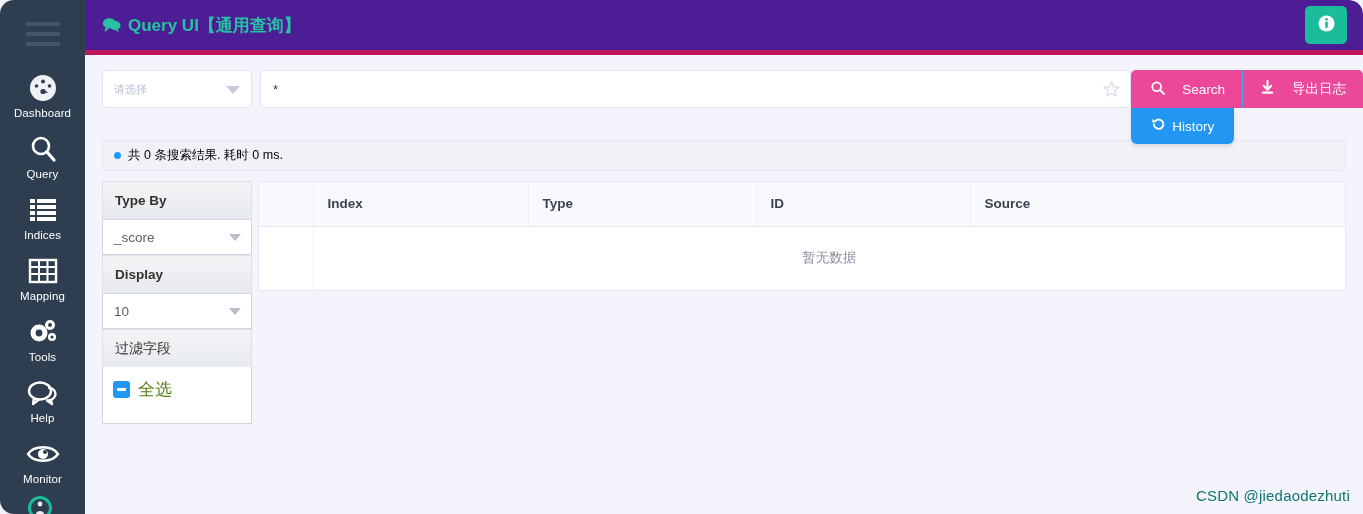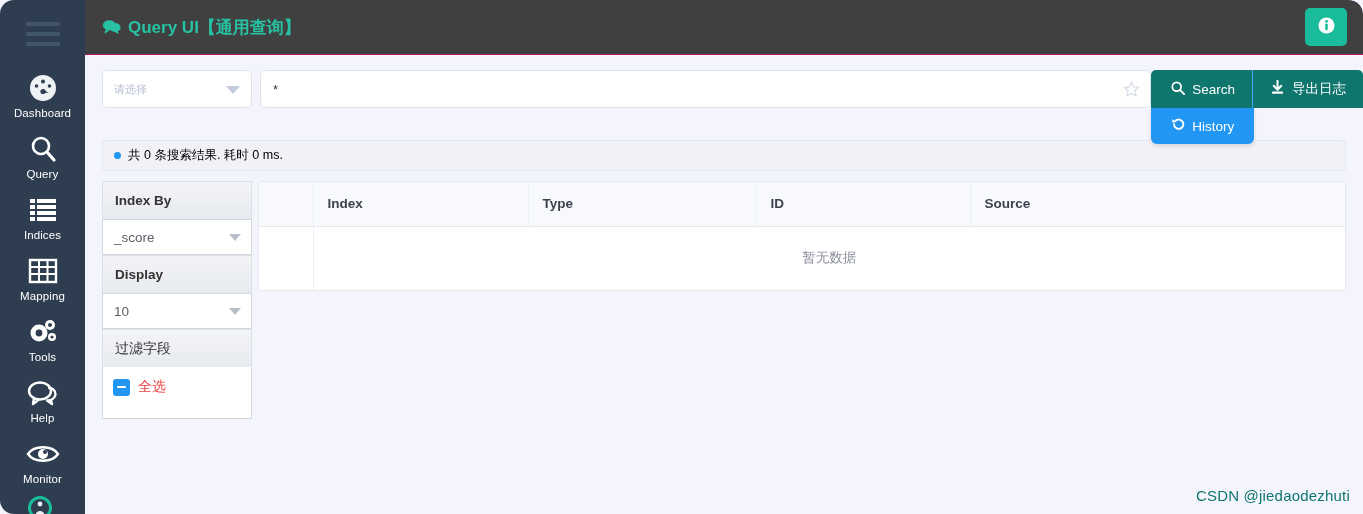--- a/index.html
+++ b/index.html
@@ -41,22 +41,22 @@
 
   
   .main {
     position: absolute; left: 85px; top: 0;
     width: 1278px; height: 514px;
     background: #f4f4fd;
     border-radius: 0 14px 14px 0;
     overflow: hidden;
   }
   .page-header {
-    height: 55px; background: #404040;
-    border-bottom: 1px solid #be185d;
+    height: 55px; background: #4c1d95;
+    border-bottom: 5px solid #be185d;
     display:flex; align-items:center; justify-content: space-between;
     padding: 0 16px 0 17px;
     border-radius: 0 14px 0 0;
   }
   .page-title {
     display:flex; align-items:center; gap:7px;
     color:#27c2a3; font-size: 17px; font-weight: bold;
   }
   .title-icon svg { display:block; }
   .info-btn {
@@ -89,22 +89,22 @@
     border:1px solid #dfe4f3; border-radius:5px;
     padding: 0 40px 0 12px; font-size: 13px; color:#3a3a3a;
     font-family:"Liberation Sans", sans-serif; outline:none;
   }
   .star-btn {
     position:absolute; right: 10px; top: 10px;
     cursor:pointer; line-height:0;
   }
   .btn-group { display:flex; position:relative; }
   .btn-blue {
-    background:#0f766e; color:#fff; border:none; cursor:pointer;
-    height:38px; font-size:13.5px; display:flex; align-items:center; gap:7px;
+    background:#ec4899; color:#fff; border:none; cursor:pointer;
+    height:38px; font-size:13.5px; display:flex; align-items:center; gap:17px;
     padding: 0 17px; font-family:"Liberation Sans", sans-serif;
   }
   .btn-search { border-radius: 5px 0 0 0; padding-left: 20px; }
   .btn-export { border-radius: 0 5px 0 0; border-left:1px solid #46a7f5;text-align:right; }
   .btn-history {
     position:absolute; left: 0; top: 38px;
     background:#2196f3; color:#fff; border:none; cursor:pointer;
     height:36px; font-size:13.5px; display:flex; align-items:center; gap:6px;
     padding: 0 20px; border-radius: 0 0 6px 6px;
     font-family:"Liberation Sans", sans-serif;
@@ -145,21 +145,21 @@
   .panel-body {
     background:#fff; border:1px solid #d2d7de; border-top:none;
     padding: 11px 10px 22px 10px; min-height: 52px;
   }
   .check-row { display:flex; align-items:center; gap:8px; cursor:pointer; }
   .cbox {
     width:17px;height:17px;background:#2196f3;border-radius:3px;
     display:flex;align-items:center;justify-content:center;
   }
   .cbox i { display:block; width:9px;height:2.5px;background:#fff;border-radius:1px; }
-  .check-label { font-size:14px; color:#ef4444; }
+  .check-label { font-size:17px; color:#4d7c0f; }
 
   
   .table-wrap {
     flex:1; background:#fff;
     border:1px solid #e6e9f0; border-radius:2px;
     margin-left: 3px; align-self:flex-start;
   }
   table { width:100%; border-collapse: collapse; }
   thead th {
     background:#f7f9fc; height:44px;
@@ -376,21 +376,21 @@
     </div>
 
     <div class="result-bar">
       <span class="dot"></span>
       <span>共 0 条搜索结果. 耗时 0 ms.</span>
     </div>
 
     <div class="content">
 
       <div class="side-panel">
-        <div class="panel-head">Index By</div>
+        <div class="panel-head">Type By</div>
         <div class="panel-sel-wrap">
           <div class="panel-sel">_score</div>
           <span class="panel-caret"></span>
         </div>
 
         <div class="panel-head">Display</div>
         <div class="panel-sel-wrap">
           <div class="panel-sel">10</div>
           <span class="panel-caret"></span>
         </div>

